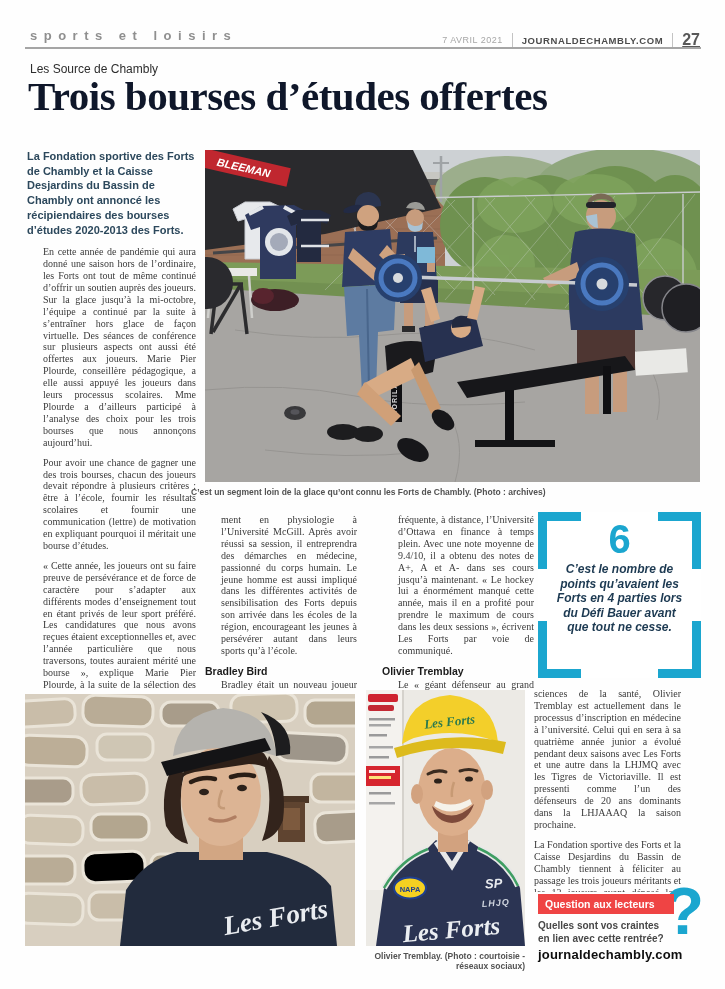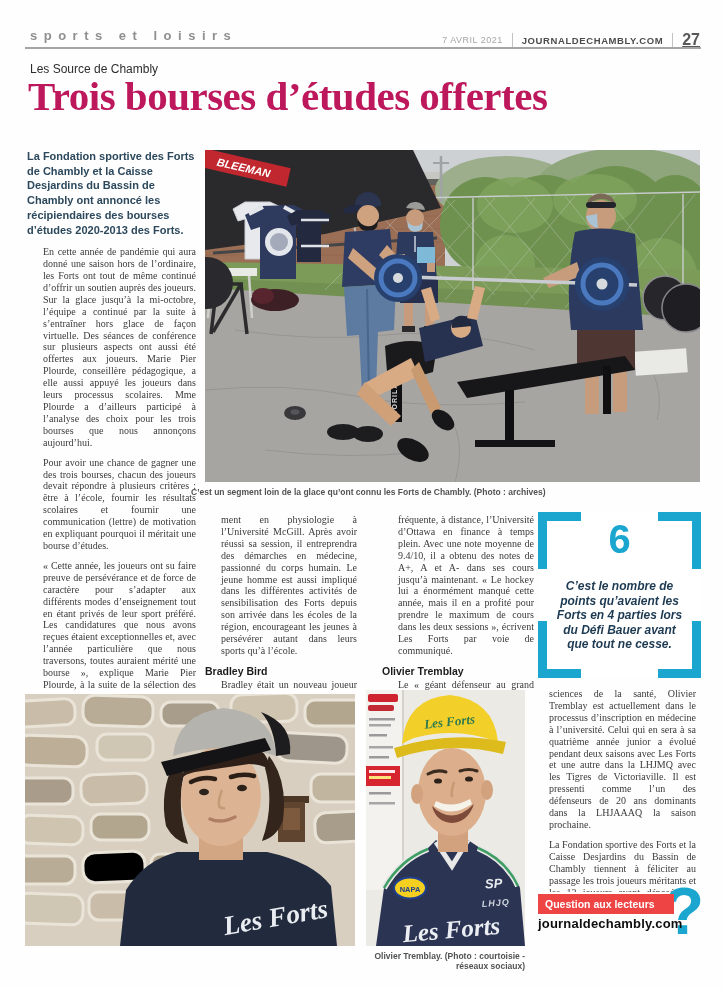--- a/index.html
+++ b/index.html
@@ -10,28 +10,28 @@
   .hdr-section{position:absolute;left:30px;top:28px;font-size:13px;font-weight:700;letter-spacing:6.5px;color:#8f8f8f;}
   .hdr-meta{position:absolute;top:31px;right:25px;display:flex;align-items:center;gap:9px;}
   .hdr-date{font-size:9px;color:#a6a6a6;letter-spacing:.5px;}
   .hdr-sep{width:1px;height:15px;background:#c3c3c3;}
   .hdr-site{font-size:9.5px;font-weight:700;color:#4c4c4c;letter-spacing:.6px;}
   .hdr-page{font-size:16px;font-weight:700;color:#585858;text-decoration:underline;}
   .hdr-rule{position:absolute;left:25px;top:47px;width:676px;height:2px;background:#a5a5a5;}
 
   .kicker{position:absolute;left:30px;top:62px;font-size:12px;color:#2d2d2d;}
   .headline{position:absolute;left:28px;top:72px;margin:0;font-family:"Liberation Serif","DejaVu Serif",serif;
-            font-size:41px;font-weight:600;letter-spacing:-.5px;color:#be185d;}
+            font-size:41px;font-weight:600;letter-spacing:-.5px;color:#0f172a;}
 
   
   .col{position:absolute;overflow:hidden;}
   .col1{left:27px;top:149px;width:169px;height:543px;}
   .col2{left:205px;top:514px;width:152px;height:177px;}
   .col3{left:382px;top:514px;width:152px;height:177px;}
-  .col4{left:533px;top:688px;width:163px;height:204px;}
+  .col4{left:518px;top:688px;width:163px;height:204px;}
   p.body{margin:0 0 8px 16px;font-family:"Liberation Serif","DejaVu Serif",serif;font-size:10px;line-height:11.9px;
          color:#3a3a3a;text-align:justify;}
   .lead{margin:0 0 9px 0;font-size:11px;line-height:14.7px;font-weight:700;color:#2c485c;}
   .subhead{font-size:10.5px;font-weight:700;color:#1b1b1b;margin:3px 0 2px 0;}
 
   
   .photo-main{position:absolute;left:205px;top:150px;width:495px;height:332px;background:#c9cdd0;}
   .caption{font-size:8.5px;font-weight:700;color:#525252;}
   .cap-main{position:absolute;left:191px;top:487px;width:495px;}
   .photo-left{position:absolute;left:25px;top:694px;width:330px;height:252px;background:#d6cdbd;}
@@ -41,21 +41,21 @@
   .photo-main svg,.photo-left svg,.photo-right svg{display:block;}
 
   
   .statbox{position:absolute;left:538px;top:512px;width:163px;height:166px;background:#ffffff;}
   .corner{position:absolute;width:34px;height:48px;}
   .c-tl{left:0;top:0;border-left:9px solid var(--accent);border-top:9px solid var(--accent);}
   .c-tr{right:0;top:0;border-right:9px solid var(--accent);border-top:9px solid var(--accent);}
   .c-bl{left:0;bottom:0;border-left:9px solid var(--accent);border-bottom:9px solid var(--accent);}
   .c-br{right:0;bottom:0;border-right:9px solid var(--accent);border-bottom:9px solid var(--accent);}
   .stat-number{margin-top:5px;text-align:center;font-size:40px;font-weight:700;color:var(--accent);line-height:44px;}
-  .stat-text{width:128px;margin:18px auto 0;text-align:center;font-size:12px;line-height:14.6px;
+  .stat-text{width:128px;margin:1px auto 0;text-align:center;font-size:12px;line-height:14.6px;
              font-style:italic;font-weight:700;color:#1d3a52;}
 
   
   .qbox{position:absolute;left:538px;top:894px;width:168px;height:80px;}
   .qmark{position:absolute;right:2px;top:-16px;font-size:66px;font-weight:700;color:var(--accent);line-height:1;z-index:0;}
   .qbar{position:relative;z-index:1;width:129px;height:20px;background:#ef4444;color:#ffffff;
         font-size:10.5px;font-weight:700;line-height:20px;padding-left:7px;}
   .qtext{position:relative;z-index:1;margin-top:6px;width:132px;font-size:10px;line-height:12.5px;font-weight:700;color:#474747;}
   .qsite{position:relative;z-index:1;margin-top:2px;font-size:13px;font-weight:800;color:#0e0e0e;letter-spacing:.2px;}
 
@@ -393,16 +393,20 @@
         <text x="130" y="216" text-anchor="middle" transform="rotate(-4 130 216)" font-size="9" font-style="italic" font-weight="bold" fill="#cfd4de" letter-spacing="1" font-family="Liberation Sans, sans-serif">LHJQ</text>
         <text x="86" y="248" transform="rotate(-5 86 248)" text-anchor="middle" font-size="25" font-style="italic" font-weight="bold" fill="#ebeef2" font-family="Liberation Serif, serif">Les Forts</text>
       </g>
     </svg>
   </div>
   <div class="caption cap-right">Olivier Tremblay. (Photo : courtoisie - réseaux sociaux)</div>
 
   <div class="qbox">
     <div class="qmark">?</div>
     <div class="qbar">Question aux lecteurs</div>
+    <div class="qtext">
+      <span>Quelles sont vos craintes</span><br>
+      <span>en lien avec cette rentrée?</span>
+    </div>
     <div class="qsite">journaldechambly.com</div>
   </div>
 
 </div>
 
 </body></html>

